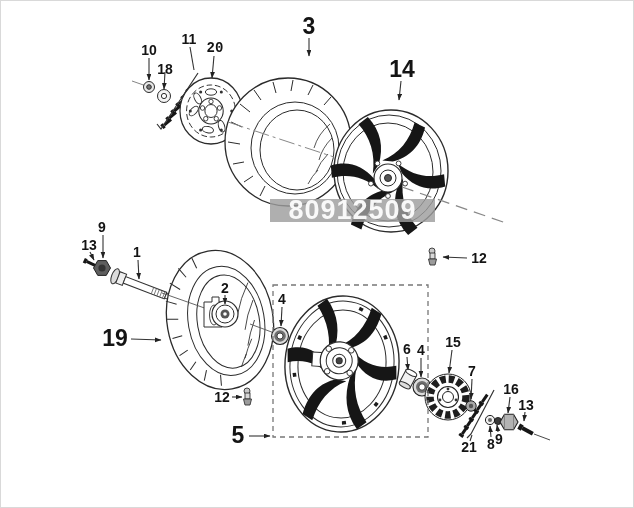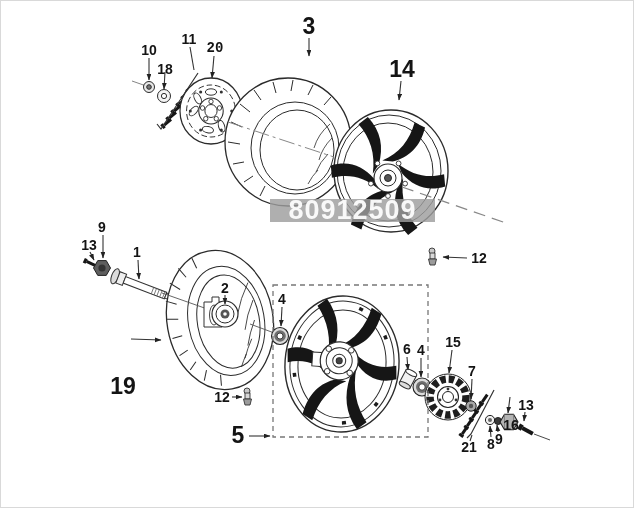--- a/index.html
+++ b/index.html
@@ -381,27 +381,27 @@
       <div class="lbl sm" style="left: 164px; top: 68px;">18</div>
       <div class="lbl sm" style="left: 188px; top: 38px;">11</div>
       <div class="lbl sm" style="left: 214px; top: 47px; font-family: Liberation Mono, monospace;">20</div>
       <div class="lbl lg" style="left: 308px; top: 25px;">3</div>
       <div class="lbl lg" style="left: 401px; top: 68px;">14</div>
       <div class="lbl sm" style="left: 478px; top: 257px;">12</div>
       <div class="lbl sm" style="left: 101px; top: 226px;">9</div>
       <div class="lbl sm" style="left: 88px; top: 244px;">13</div>
       <div class="lbl sm" style="left: 136px; top: 251px;">1</div>
       <div class="lbl sm" style="left: 224px; top: 287px;">2</div>
-      <div class="lbl lg" style="left: 122px; top: 337px; margin-top: 48px;">19</div>
+      <div class="lbl lg" style="left: 114px; top: 337px;">19</div>
       <div class="lbl sm" style="left: 281px; top: 298px;">4</div>
       <div class="lbl sm" style="left: 406px; top: 348px;">6</div>
       <div class="lbl sm" style="left: 420px; top: 349px;">4</div>
       <div class="lbl sm" style="left: 452px; top: 341px; text-align: center;">15</div>
       <div class="lbl sm" style="left: 471px; top: 370px;">7</div>
-      <div class="lbl sm" style="left: 510px; top: 388px; margin-top: 36px;">16</div>
+      <div class="lbl sm" style="left: 510px; top: 388px;">16</div>
       <div class="lbl sm" style="left: 525px; top: 404px;">13</div>
       <div class="lbl sm" style="left: 468px; top: 446px;">21</div>
       <div class="lbl sm" style="left: 490px; top: 443px;">8</div>
       <div class="lbl sm" style="left: 498px; top: 438px;">9</div>
       <div class="lbl sm" style="left: 221px; top: 396px;">12</div>
       <div class="lbl lg" style="left: 237px; top: 434px;">5</div>
     </div>
 
 </div>
 

